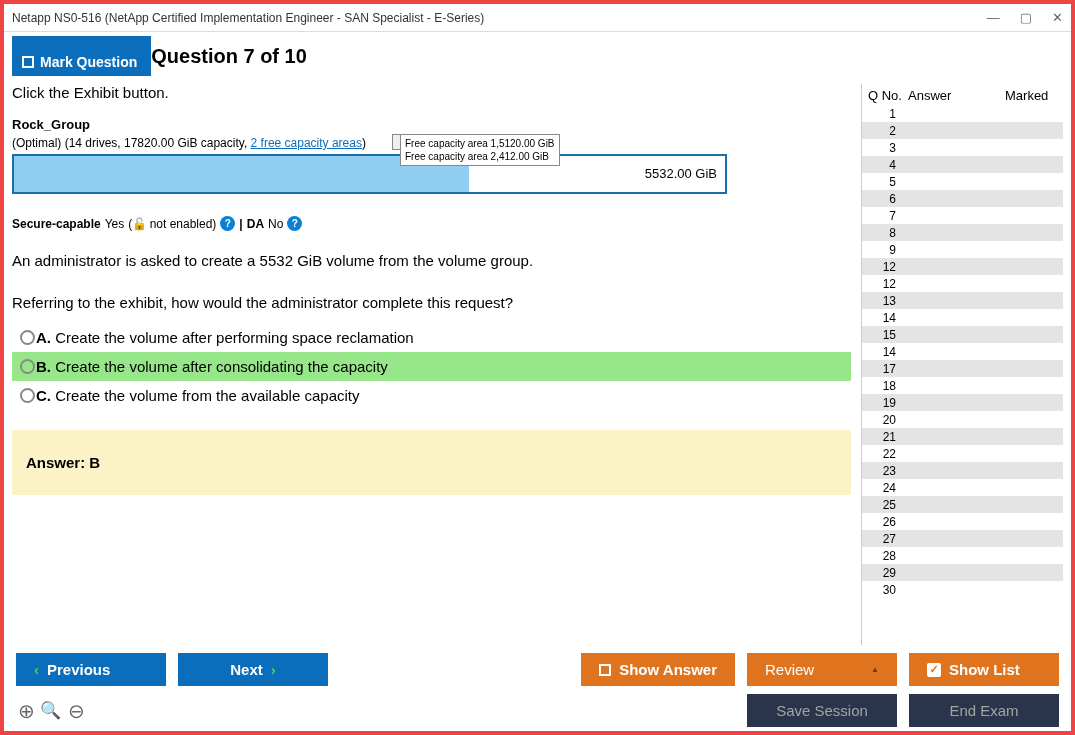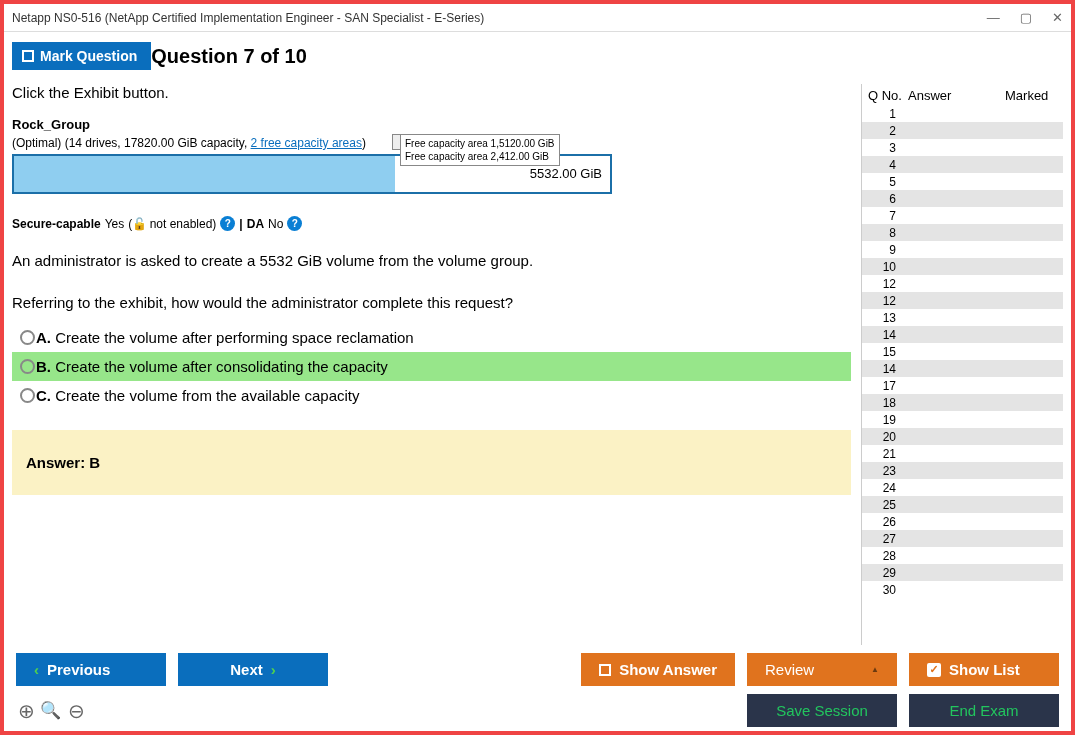--- a/index.html
+++ b/index.html
@@ -4,31 +4,31 @@
 <style>
 * { box-sizing: border-box; margin: 0; padding: 0; }
 body { font-family: Arial, sans-serif; font-size: 13px; background: #fff; }
 .window { width: 1075px; height: 735px; border: 4px solid #ef4444; position: relative; display: flex; flex-direction: column; }
 .titlebar { height: 28px; display: flex; align-items: center; padding: 0 8px; font-size: 12px; color: #333; border-bottom: 1px solid #ddd; }
 .titlebar-text { flex: 1; }
 .win-btns { display: flex; gap: 20px; color: #666; font-size: 13px; }
 .win-btns span { cursor: default; }
 .content { flex: 1; display: flex; flex-direction: column; padding: 6px 8px 8px 8px; overflow: hidden; }
 .header-row { display: flex; align-items: center; height: 36px; margin-bottom: 10px; }
-.mark-btn { background: #0a6ebd; color: #fff; font-weight: bold; font-size: 14px; border: none; padding: 6px 14px 6px 10px; display: flex; align-items: center; gap: 6px; cursor: pointer; }
+.mark-btn { background: #0a6ebd; color: #fff; font-weight: bold; font-size: 14px; border: none; padding: 18px 14px 6px 10px; display: flex; align-items: center; gap: 6px; cursor: pointer; }
 .mark-btn .box { width: 12px; height: 12px; border: 2px solid #fff; display: inline-block; }
 .q-title { flex: 1; text-align: left; font-size: 20px; font-weight: bold; padding-right: 130px; }
 .main-area { flex: 1; display: flex; gap: 6px; overflow: hidden; }
 .question-pane { flex: 1; overflow-y: auto; padding-right: 4px; }
 .instr { font-size: 15px; margin-bottom: 16px; }
 .exhibit { margin-bottom: 12px; }
 .ex-title { font-weight: bold; font-size: 13px; margin-bottom: 4px; }
 .ex-sub { font-size: 12px; margin-bottom: 4px; }
 .ex-sub .link { color: #0a6ebd; text-decoration: underline; cursor: pointer; }
-.bar-wrap { position: relative; width: 600px; border-radius: 6px; }
+.bar-wrap { position: relative; width: 715px; border-radius: 6px; }
 .bar { height: 40px; border: 2px solid #1b6fa8; display: flex; }
 .bar-used { background: #8fcef0; width: 64%; }
 .bar-free { background: #fff; flex: 1; position: relative; }
 .bar-label { position: absolute; right: 8px; top: 10px; font-size: 13px; }
 .tooltip-box { position: absolute; left: 388px; top: -20px; background: #fff; border: 1px solid #888; font-size: 10px; padding: 2px 4px; line-height: 1.3; z-index: 2; }
 .tooltip-arrow { position: absolute; left: 380px; top: -20px; width: 18px; height: 16px; border: 1px solid #888; background: #eee; z-index: 2; }
 .tooltip-arrow::after { content: "▾"; font-size: 8px; position: absolute; right: 2px; top: 1px; color: #333; }
 .secure-line { font-size: 12px; margin-top: 22px; display: flex; align-items: center; gap: 4px; }
 .secure-line b { font-weight: bold; }
 .help-icon { display: inline-flex; width: 15px; height: 15px; background: #0a7fd4; color: #fff; border-radius: 50%; align-items: center; justify-content: center; font-size: 10px; font-weight: bold; }
@@ -46,21 +46,21 @@
 .sh-mark { width: 52px; }
 .side-list { flex: 1; overflow-y: scroll; position: relative; }
 .q-row { display: flex; align-items: center; font-size: 12px; height: 17px; padding-left: 8px; }
 .q-row:nth-child(even) { background: #e4e4e4; }
 .q-row .num { width: 32px; text-align: right; padding-right: 6px; }
 .bottom-bar { height: 78px; padding: 8px 4px 4px 4px; display: flex; flex-direction: column; gap: 8px; }
 .btn-row { display: flex; gap: 12px; align-items: center; }
 .btn { border: none; color: #fff; font-size: 15px; padding: 8px 18px; cursor: pointer; display: flex; align-items: center; gap: 8px; font-weight: bold; }
 .btn-blue { background: #0a6ebd; }
 .btn-orange { background: #e0731e; }
-.btn-dark { background: #2a344a; color: #22c55e; font-weight: normal; }
+.btn-dark { background: #2a344a; color: #a3a3a3; font-weight: normal; }
 .btn .chev-l { color: #4fd04f; font-weight: bold; }
 .btn .chev-r { color: #4fd04f; font-weight: bold; }
 .btn .sq { width: 12px; height: 12px; border: 2px solid #fff; display: inline-block; }
 .btn .chk { width: 14px; height: 14px; background: #fff; color: #e0731e; display: inline-flex; align-items: center; justify-content: center; font-size: 11px; font-weight: bold; border-radius: 2px; }
 .btn .tri { font-size: 8px; color: #6b3a10; }
 .spacer { flex: 1; }
 .zoom-row { display: flex; gap: 6px; color: #666; font-size: 20px; align-items: center; padding-left: 2px; }
 .zoom-row .z { cursor: pointer; }
 .sw-14 { width: 14px; height: 12px; display:inline-block; }
 </style>
@@ -171,23 +171,20 @@
             <div class="q-row">
               <span class="num">7</span>
             </div>
             <div class="q-row">
               <span class="num">8</span>
             </div>
             <div class="q-row">
               <span class="num">9</span>
             </div>
             <div class="q-row">
-              <span class="num">10</span>
-            </div>
-            <div class="q-row">
               <span class="num">12</span>
             </div>
             <div class="q-row">
               <span class="num">12</span>
             </div>
             <div class="q-row">
               <span class="num">13</span>
             </div>
             <div class="q-row">
               <span class="num">14</span>
@@ -205,20 +202,23 @@
               <span class="num">18</span>
             </div>
             <div class="q-row">
               <span class="num">19</span>
             </div>
             <div class="q-row">
               <span class="num">20</span>
             </div>
             <div class="q-row">
               <span class="num">21</span>
+            </div>
+            <div class="q-row">
+              <span class="num">22</span>
             </div>
             <div class="q-row">
               <span class="num">23</span>
             </div>
             <div class="q-row">
               <span class="num">24</span>
             </div>
             <div class="q-row">
               <span class="num">25</span>
             </div>

